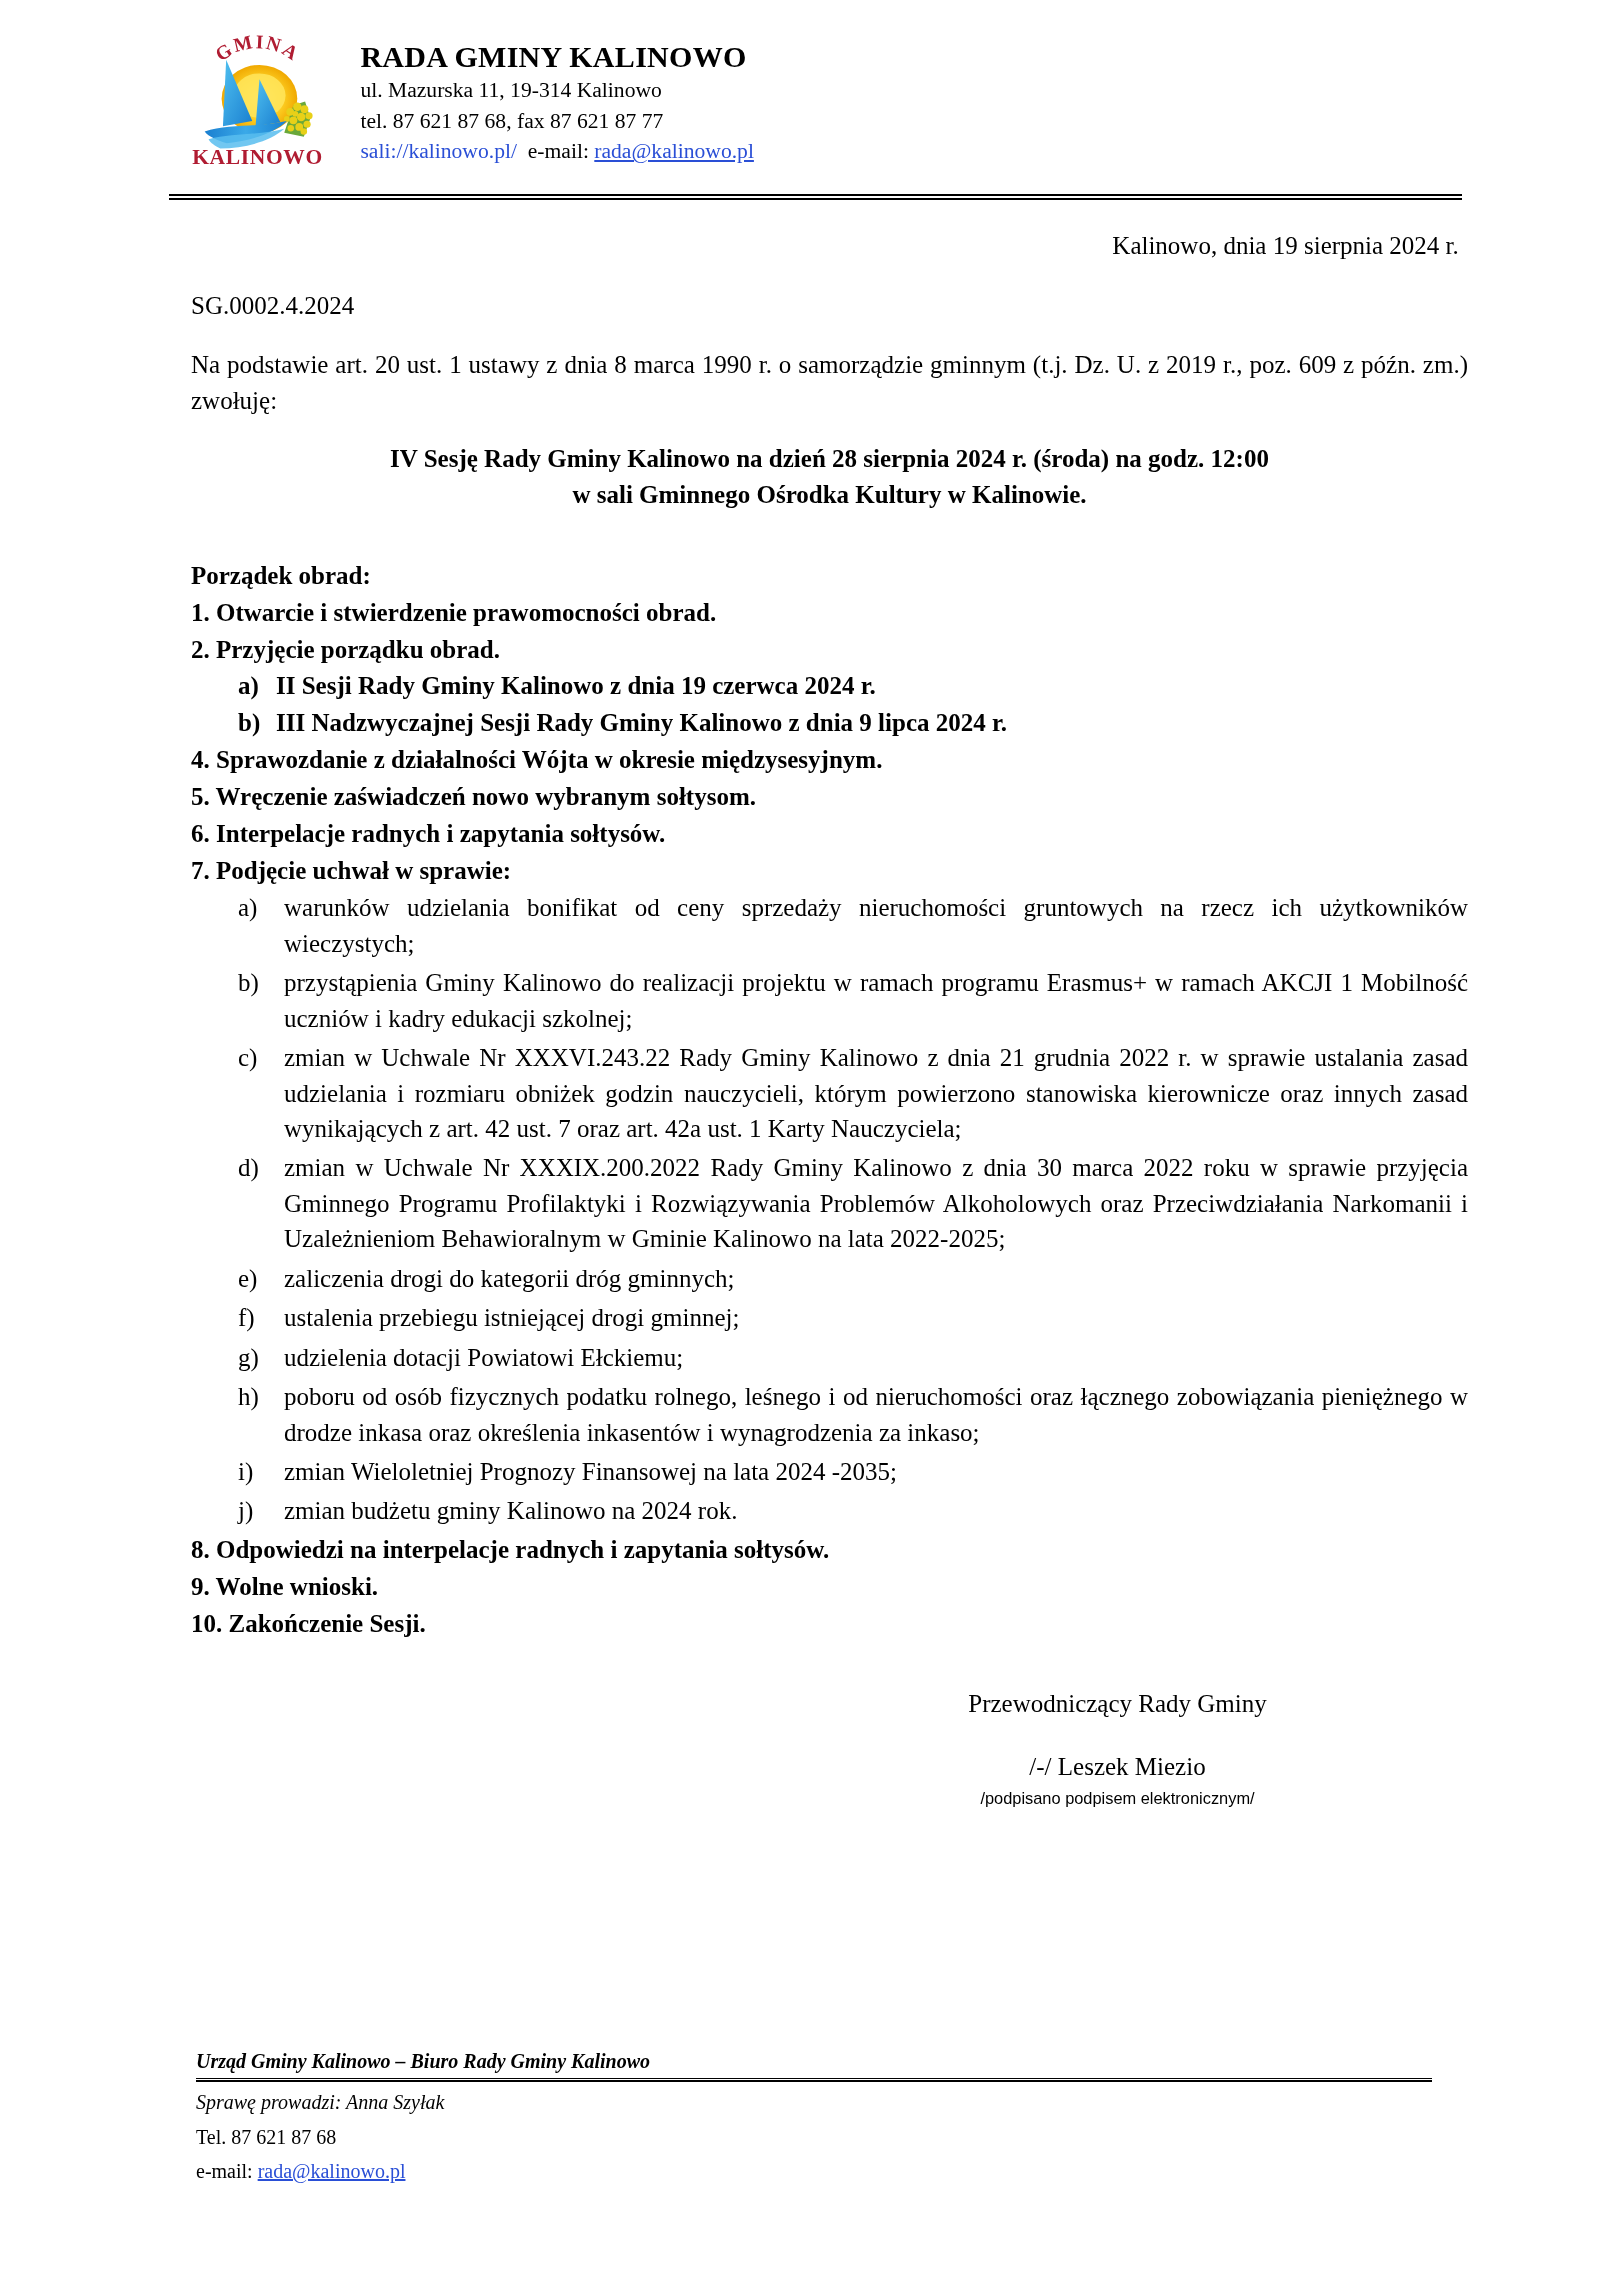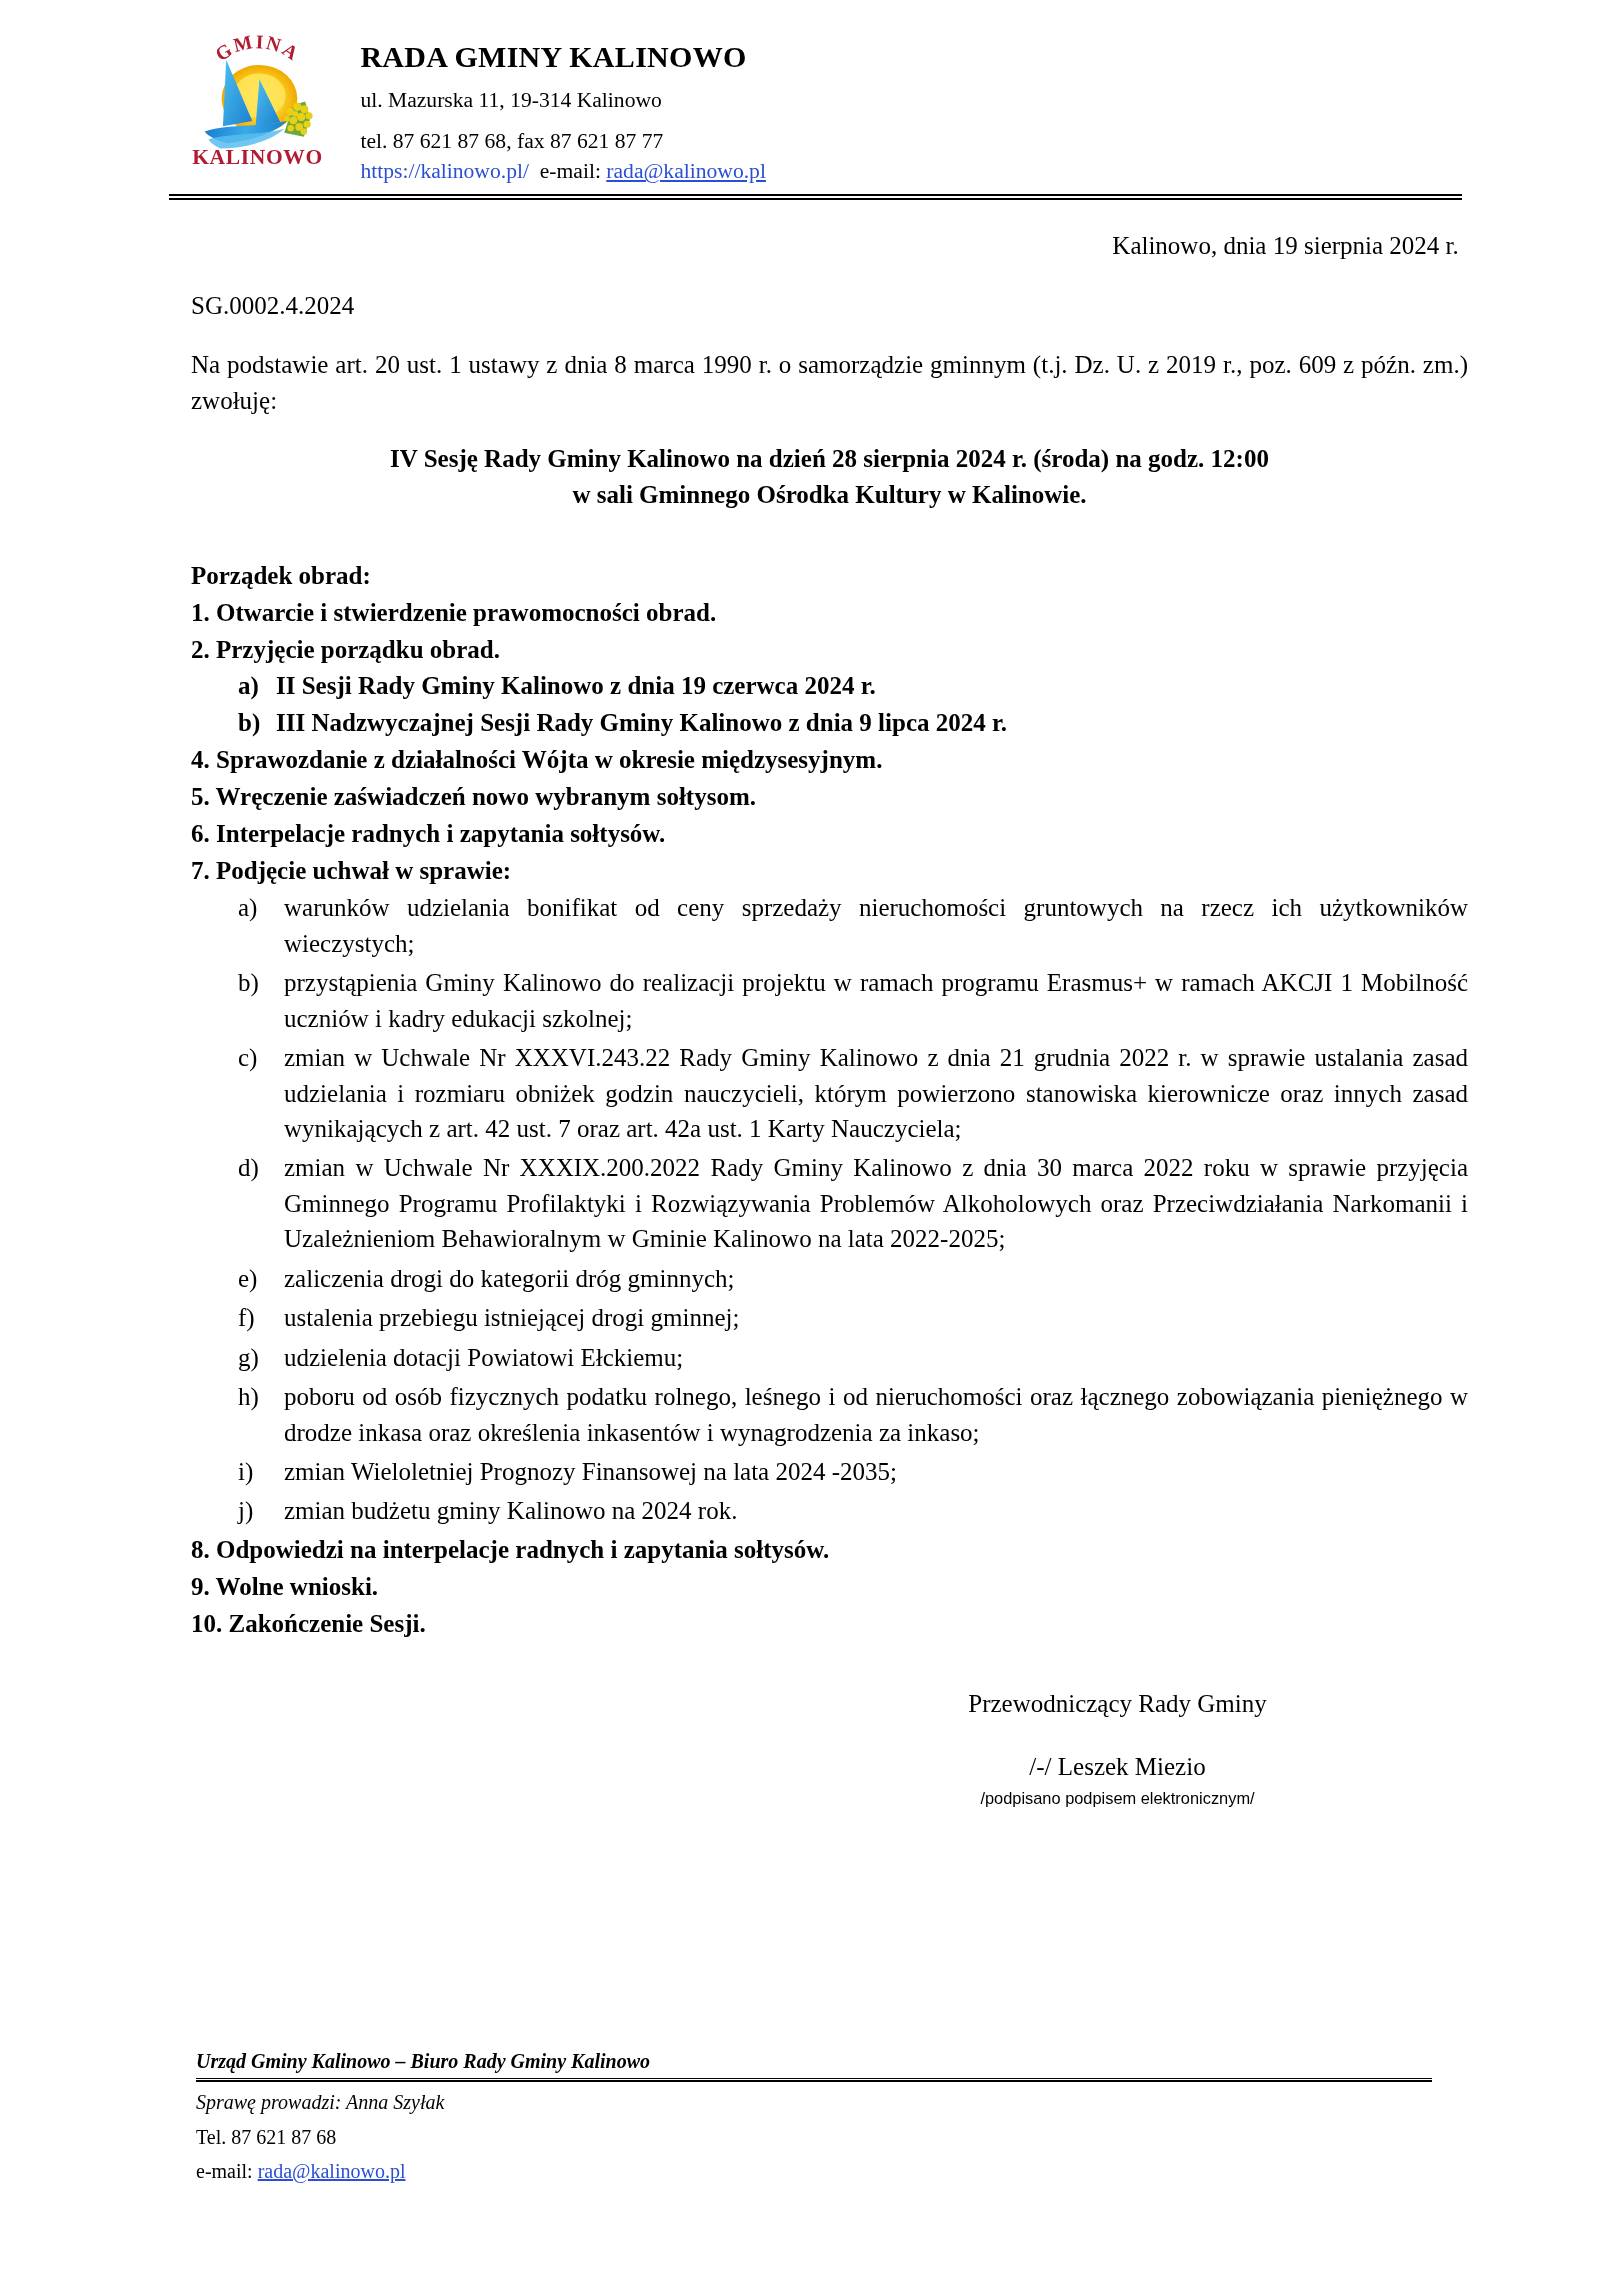--- a/index.html
+++ b/index.html
@@ -55,21 +55,21 @@
     font-weight: bold;
     font-size: 30px;
     letter-spacing: 0.3px;
     line-height: 1.08;
     white-space: nowrap;
   }
   .org-line {
     font-size: 21.6px;
     line-height: 1.3;
     white-space: nowrap;
-    margin-top: 13px;
+    margin-top: 3px;
   }
   .org-line.contact { margin-top: 2px; }
   .link-blue {
     color: #2a4fd6;
     text-decoration: none;
   }
   .link-blue-u {
     color: #2a4fd6;
     text-decoration: underline;
   }
@@ -286,21 +286,21 @@
 
           <text x="105" y="208" font-family="Liberation Serif, serif" font-size="33" font-weight="bold" fill="#b01c32" text-anchor="middle" letter-spacing="1">KALINOWO</text>
         </svg>
       </div>
 
       <div class="org-block">
         <div class="org-name">RADA GMINY KALINOWO</div>
         <div class="org-line">ul. Mazurska 11, 19-314 Kalinowo</div>
         <div class="org-line">tel. 87 621 87 68,  fax 87 621 87 77</div>
         <div class="org-line contact">
-          <span class="link-blue">https://kalinowo.pl/</span><span>&nbsp;&nbsp;</span><span>e-mail:</span><span>&nbsp;</span><span class="link-blue-u">rada@kalinowo.pl</span>
+          <span class="link-blue">sali://kalinowo.pl/</span><span>&nbsp;&nbsp;</span><span>e-mail:</span><span>&nbsp;</span><span class="link-blue-u">rada@kalinowo.pl</span>
         </div>
       </div>
 
     </div>
   </div>
 
   <div class="rule-double">
     <div class="l1"></div>
     <div class="l2"></div>
   </div>

